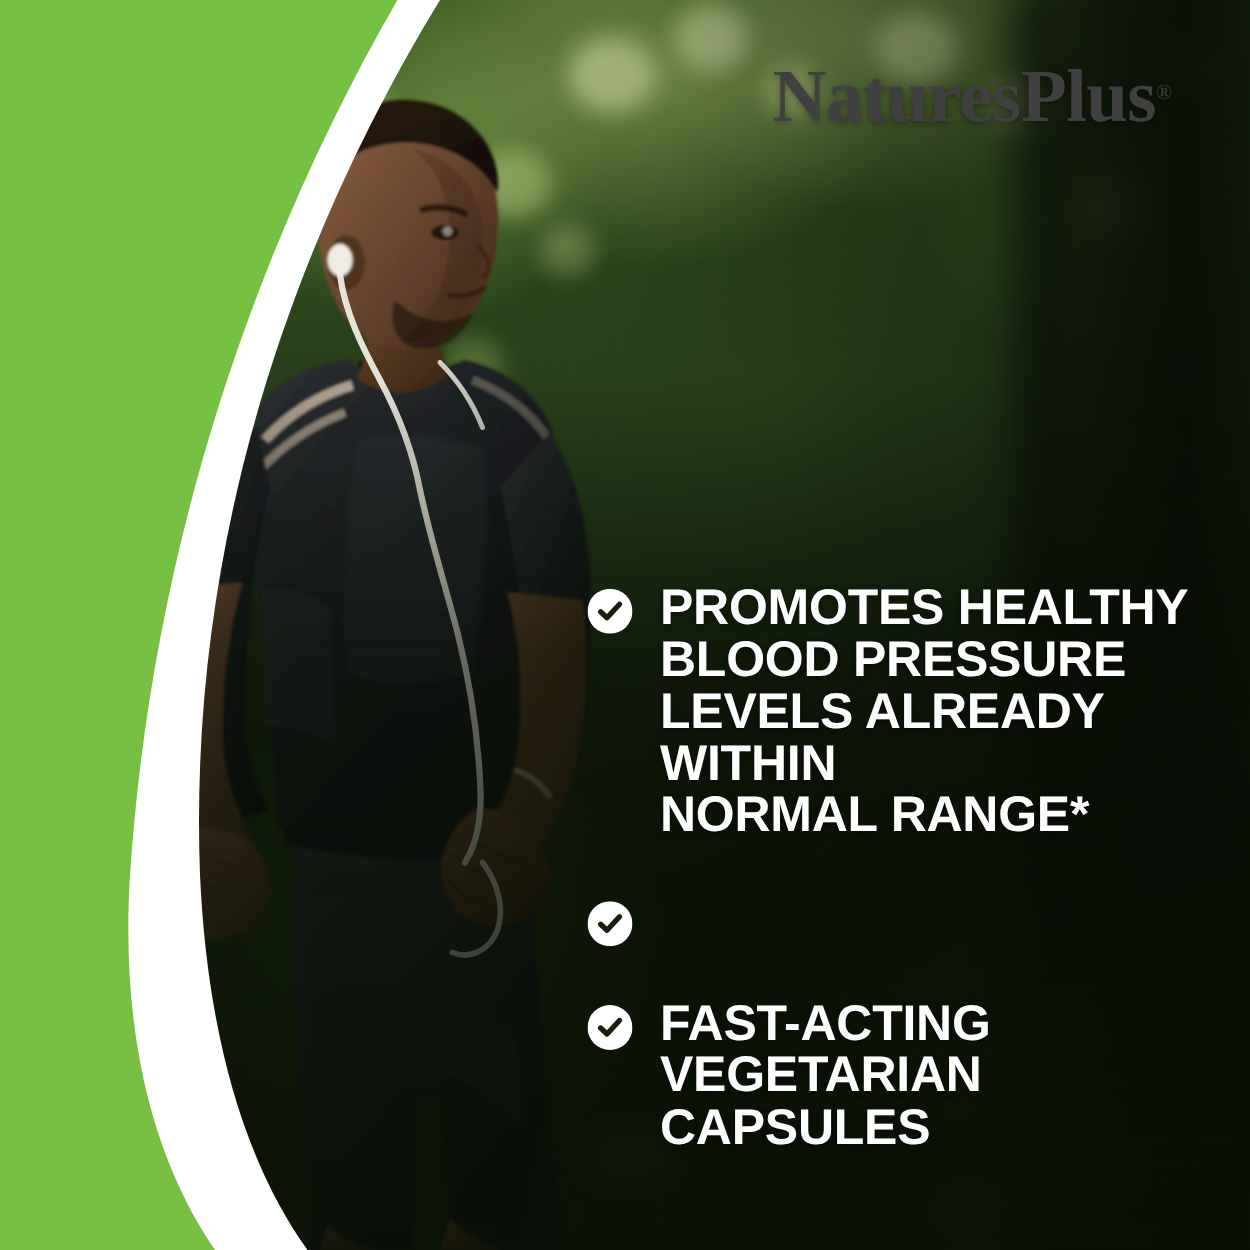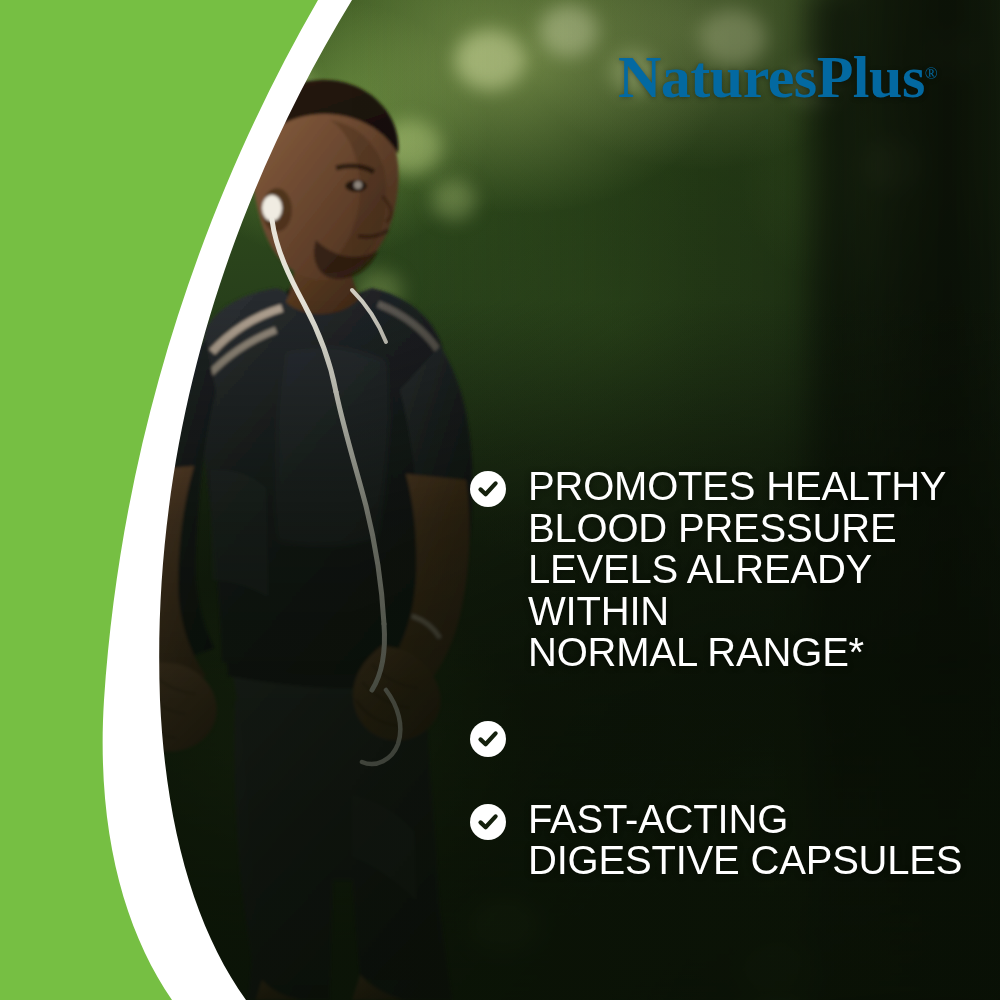--- a/index.html
+++ b/index.html
@@ -94,21 +94,21 @@
   .runner svg { display: block; }
 
   
   .swoosh { position: absolute; left: 0; top: 0; width: 1000px; height: 1000px; pointer-events: none; }
 
   
   .logo {
     position: absolute;
     left: 618px;
     top: 47px;
-    color: #0369a1;
+    color: #404040;
     font-family: "Liberation Serif", "DejaVu Serif", serif;
     font-size: 60px;
     font-weight: 700;
     letter-spacing: -0.5px;
     line-height: 1;
     white-space: nowrap;
     text-shadow: 0 1px 5px rgba(0,0,0,.35);
   }
   .logo .reg {
     font-size: 17px;
@@ -138,21 +138,21 @@
     height: 36px;
     margin-top: 5px;
     margin-right: 22px;
   }
   .check-icon svg { display: block; }
 
   .benefit-text {
     color: #ffffff;
     font-size: 40px;
     line-height: 41.5px;
-    font-weight: 400;
+    font-weight: 700;
     letter-spacing: -0.2px;
     text-shadow: 0 1px 6px rgba(0,0,0,.45);
     white-space: pre-line;
   }
 </style>
 </head>
 <body>
 
 <div class="stage">
 
@@ -360,18 +360,18 @@
     </div>
 
     <div class="benefit">
       <span class="check-icon">
         <svg width="36" height="36" viewBox="0 0 36 36" xmlns="http://www.w3.org/2000/svg">
           <circle cx="18" cy="18" r="18" fill="#ffffff"></circle>
           <path d="M10.5 18.4 L15.6 23.2 L25.6 12.4" fill="none" stroke="#14200c" stroke-width="4.2" stroke-linecap="round" stroke-linejoin="round"></path>
         </svg>
       </span>
       <span class="benefit-text">FAST-ACTING
-DIGESTIVE CAPSULES</span>
+VEGETARIAN CAPSULES</span>
     </div>
 
   </div>
 
 </div>
 
 </body></html>

